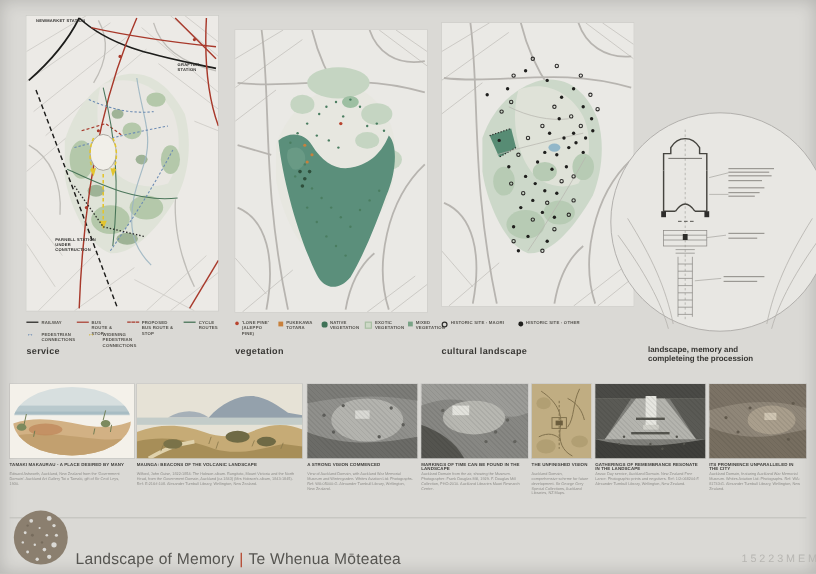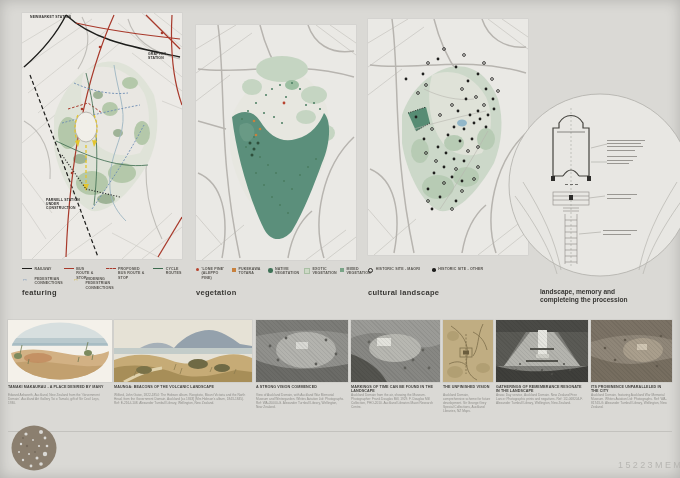--- a/index.html
+++ b/index.html
@@ -169,21 +169,21 @@
   <div class="legend-row" style="left:22px;top:277px;gap:9px;">
     <div class="lg-item" style="width:42px;">
       <span class="sw sw-arrow blue"></span>
       <span class="lg-txt">PEDESTRIAN CONNECTIONS</span>
     </div>
     <div class="lg-item" style="width:48px;">
       <span class="sw sw-arrow yellow"></span>
       <span class="lg-txt">WIDENING PEDESTRIAN CONNECTIONS</span>
     </div>
   </div>
-  <div class="map-title" style="left:22px;top:288px;">featuring</div>
+  <div class="map-title" style="left:22px;top:288px;">service</div>
 
   <div class="mapbox" style="left:196px;top:25px;width:160px;height:235px;">
     <svg viewBox="0 0 160 235">
       <rect width="160" height="235" fill="#eae9e5"></rect>
       <g stroke="#c6c4bf" stroke-width=".7" fill="none">
         <path d="M0,24 L40,0 M0,48 L56,8 M0,76 L34,50 M120,0 L160,30 M134,0 L160,18"></path>
         <path d="M0,190 L26,220 M6,235 L48,200 M110,235 L150,205 M130,235 L160,212"></path>
       </g>
       <g stroke="#b2afaa" stroke-width="1.5" fill="none" opacity=".9">
         <path d="M22,0 C30,60 22,130 44,233"></path>
@@ -629,16 +629,19 @@
           <circle cx="8" cy="28" r="1"></circle>
       </g>
       <g fill="#6e6355" opacity=".7">
         <circle cx="16" cy="22" r="1.2"></circle>
           <circle cx="24" cy="28" r="1"></circle>
           <circle cx="12" cy="14" r="1"></circle>
       </g>
     </svg>
   </div>
 
+  <div class="footer-title">
+    <span>Landscape of Memory</span><span class="footer-sep">|</span><span>Te Whenua Mōteatea</span>
+  </div>
 
   <div class="board-code">15223MEM</div>
 
 </div>
 
 </body></html>

